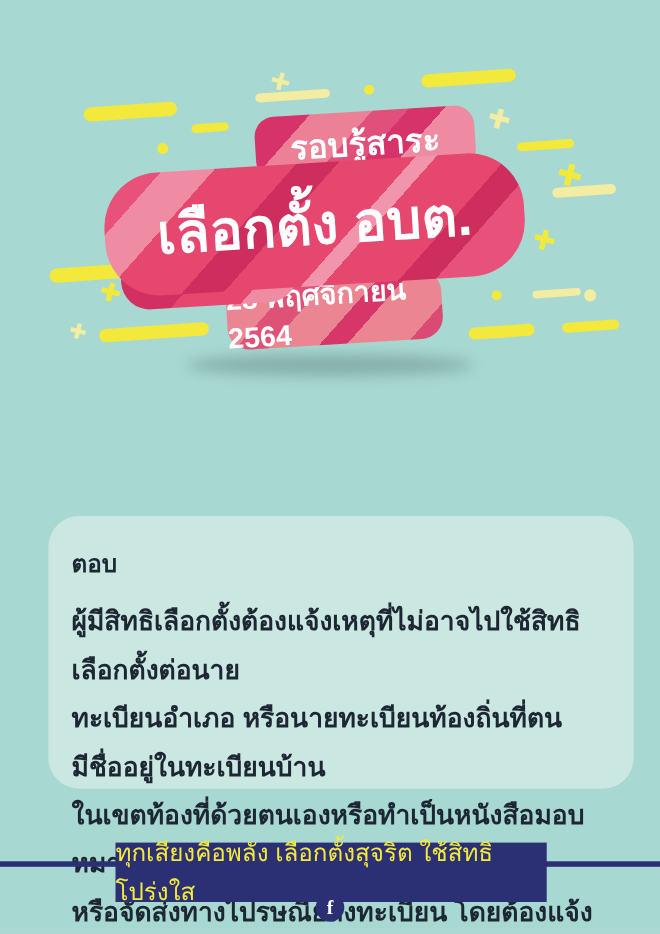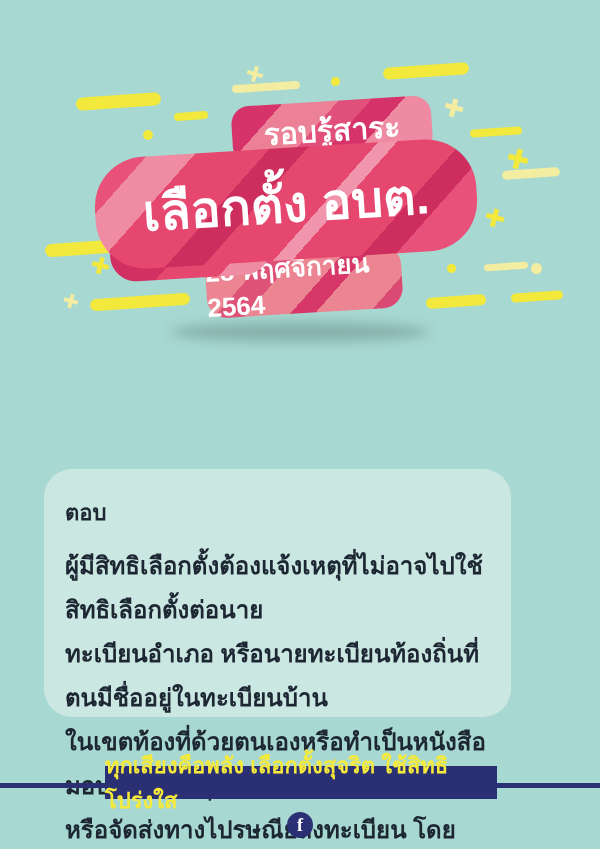--- a/index.html
+++ b/index.html
@@ -38,30 +38,30 @@
     font-size:50px;font-weight:bold;z-index:4;}
   .cluster-shadow{
     position:absolute;left:170px;top:322px;width:260px;height:20px;border-radius:50%;
     background:rgba(40,60,60,.25);filter:blur(6px);z-index:1;}
 
   
   .question{position:absolute;left:20px;top:348px;width:560px;text-align:center;
     color:#1d2733;font-size:24px;font-weight:bold;line-height:41px;}
 
   
-  .card{position:absolute;left:44px;top:469px;width:467px;height:248px;border-radius:28px;
+  .card{position:absolute;left:44px;top:469px;width:532px;height:248px;border-radius:28px;
     background:#cbe7e1;box-sizing:border-box;padding:26px 20px 0 21px;}
   .card-label{color:#1d2733;font-size:22px;font-weight:bold;margin-bottom:14px;}
   .card-text{color:#1d2733;font-size:24px;font-weight:600;line-height:44px;white-space:pre-line;}
 
   
   .slogan-line{position:absolute;left:0;top:783px;width:600px;height:5px;background:#2b3074;}
-  .slogan-box{position:absolute;left:105px;top:766px;width:392px;height:33px;background:#2b3074;
+  .slogan-box{position:absolute;left:105px;top:766px;width:392px;height:54px;background:#2b3074;
     display:flex;align-items:center;justify-content:center;
-    color:#f5ea3b;font-size:22px;font-weight:bold;}
+    color:#f5ea3b;font-size:22px;font-weight:normal;}
 
   
   .footer{position:absolute;left:0;top:810px;width:600px;height:30px;
     display:flex;align-items:center;justify-content:center;gap:20px;
     color:#2b3074;font-size:15px;}
   .footer-item{display:flex;align-items:center;gap:8px;}
   .fb-circle{width:26px;height:26px;border-radius:50%;background:#2b3074;color:#fff;
     display:flex;align-items:center;justify-content:center;font-size:18px;font-weight:bold;
     font-family:"Liberation Serif",serif;}
   .icon-svg{display:block;}

